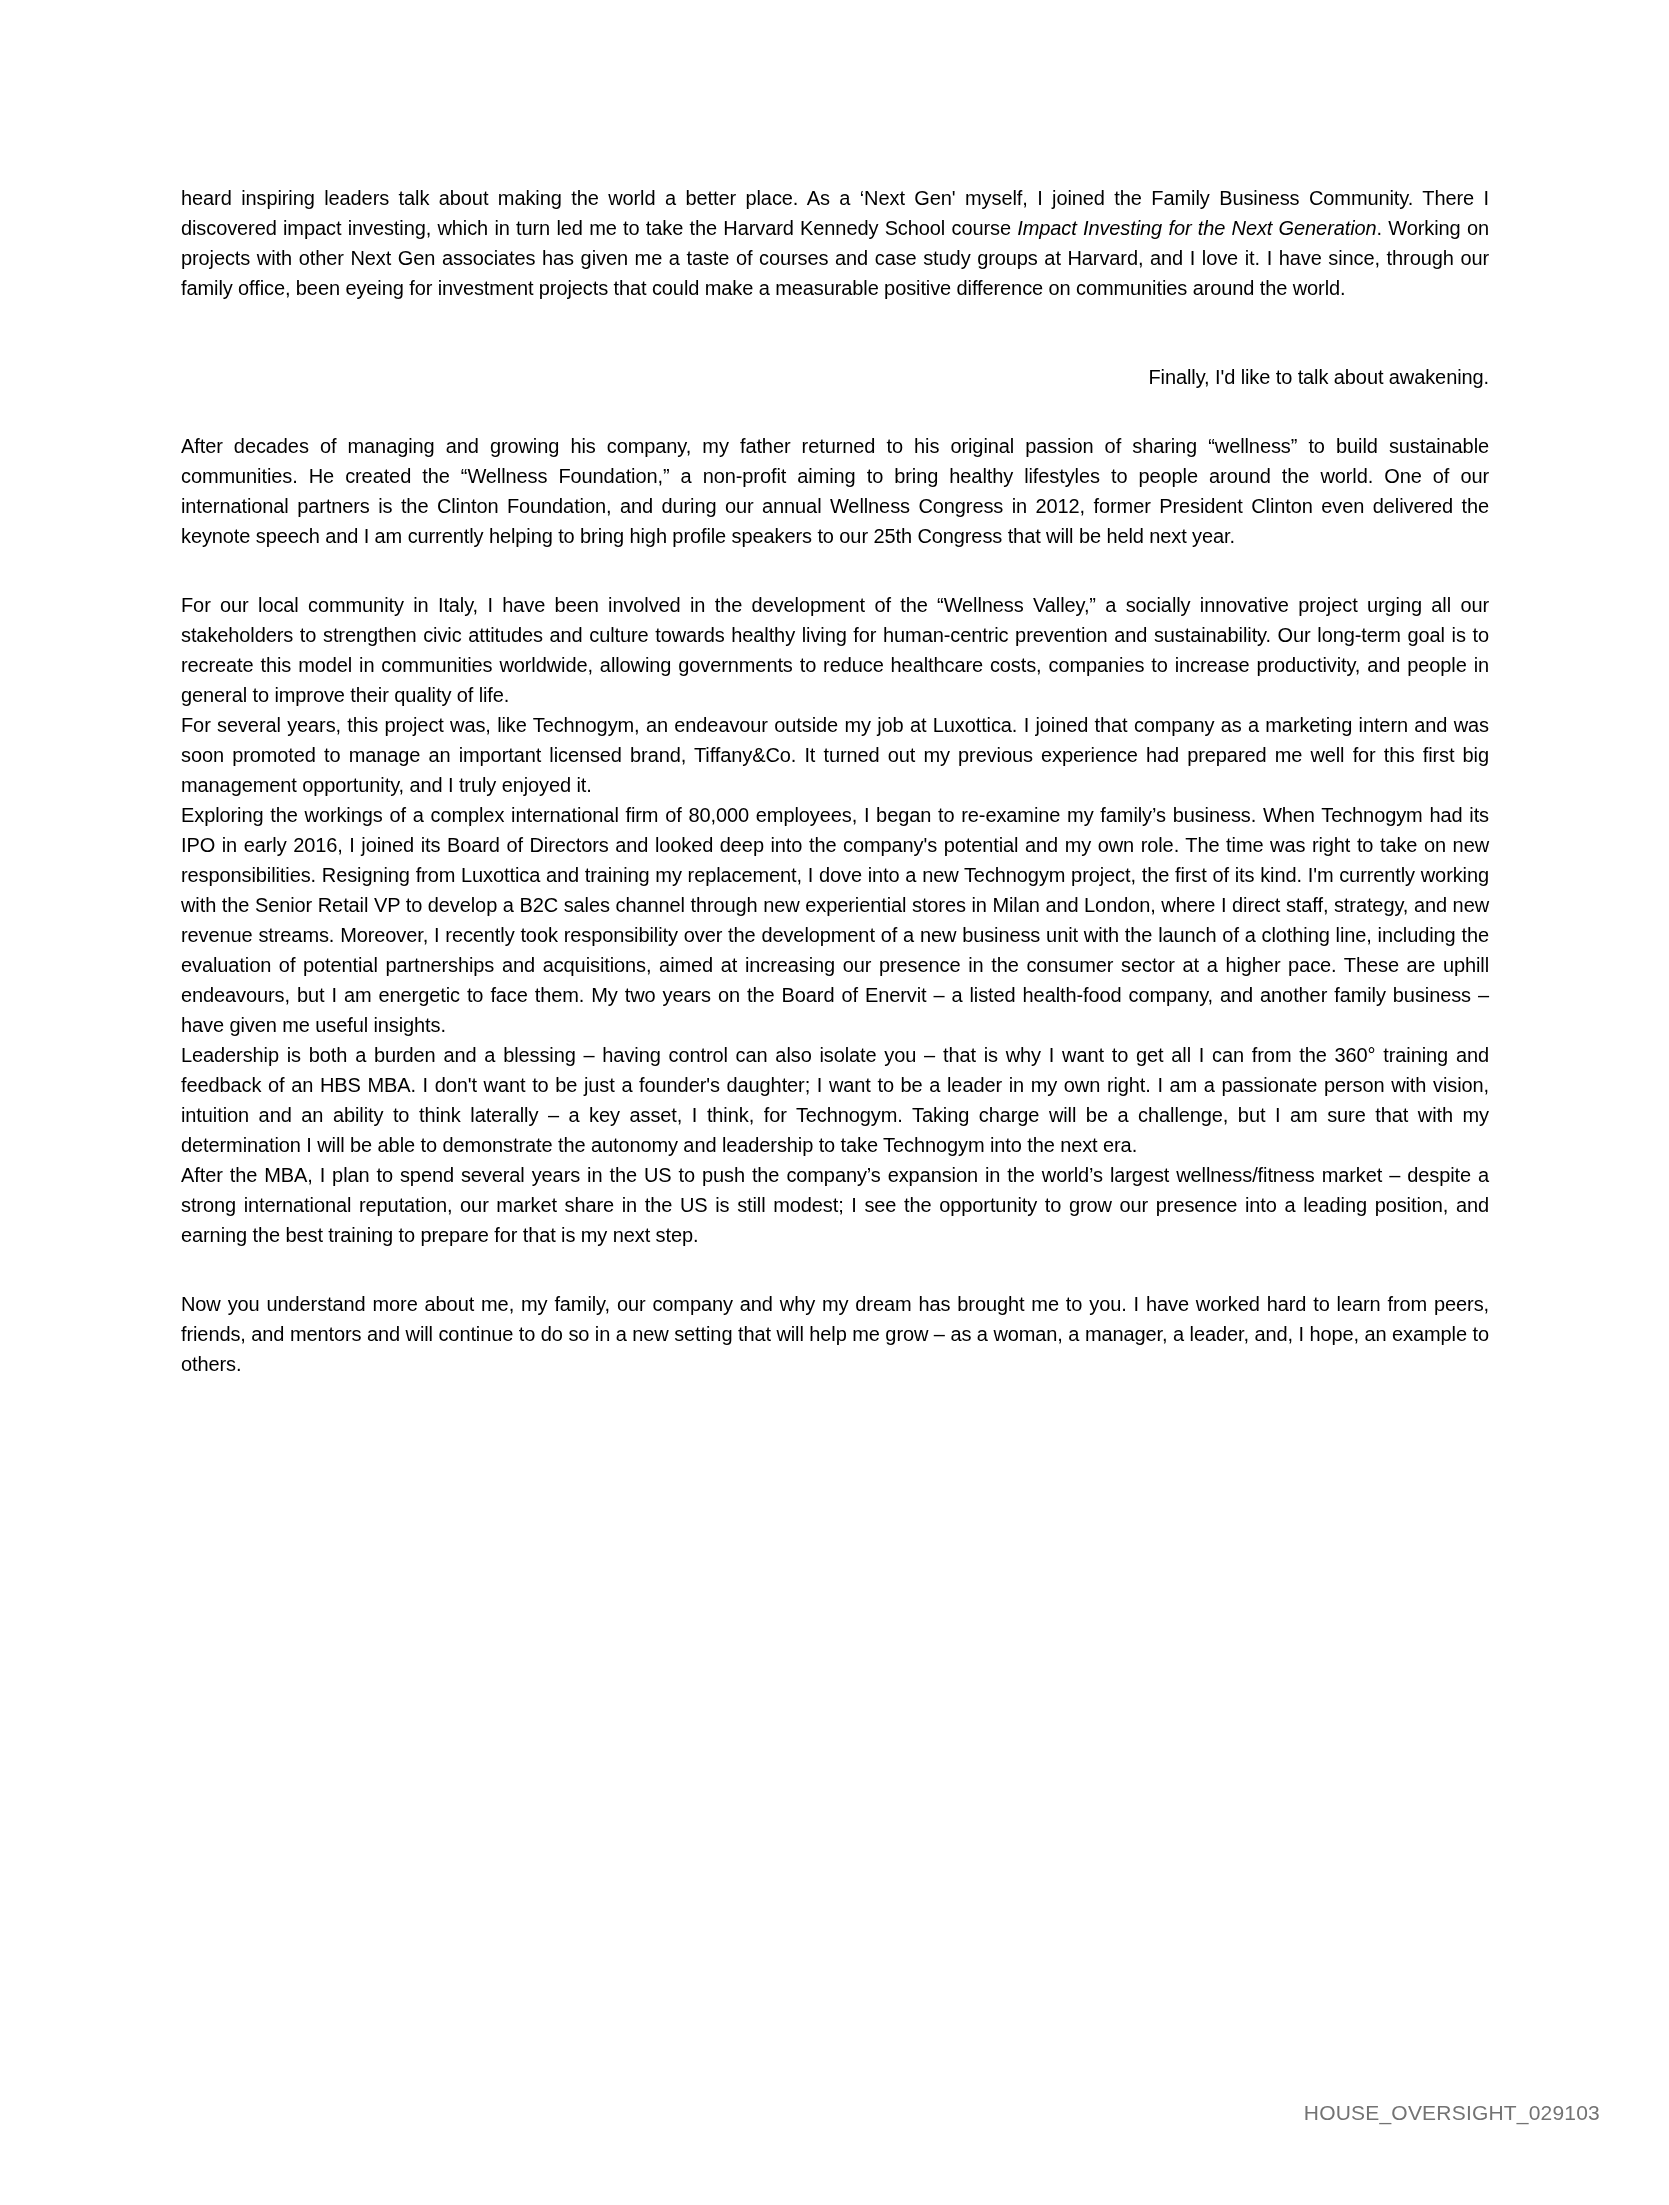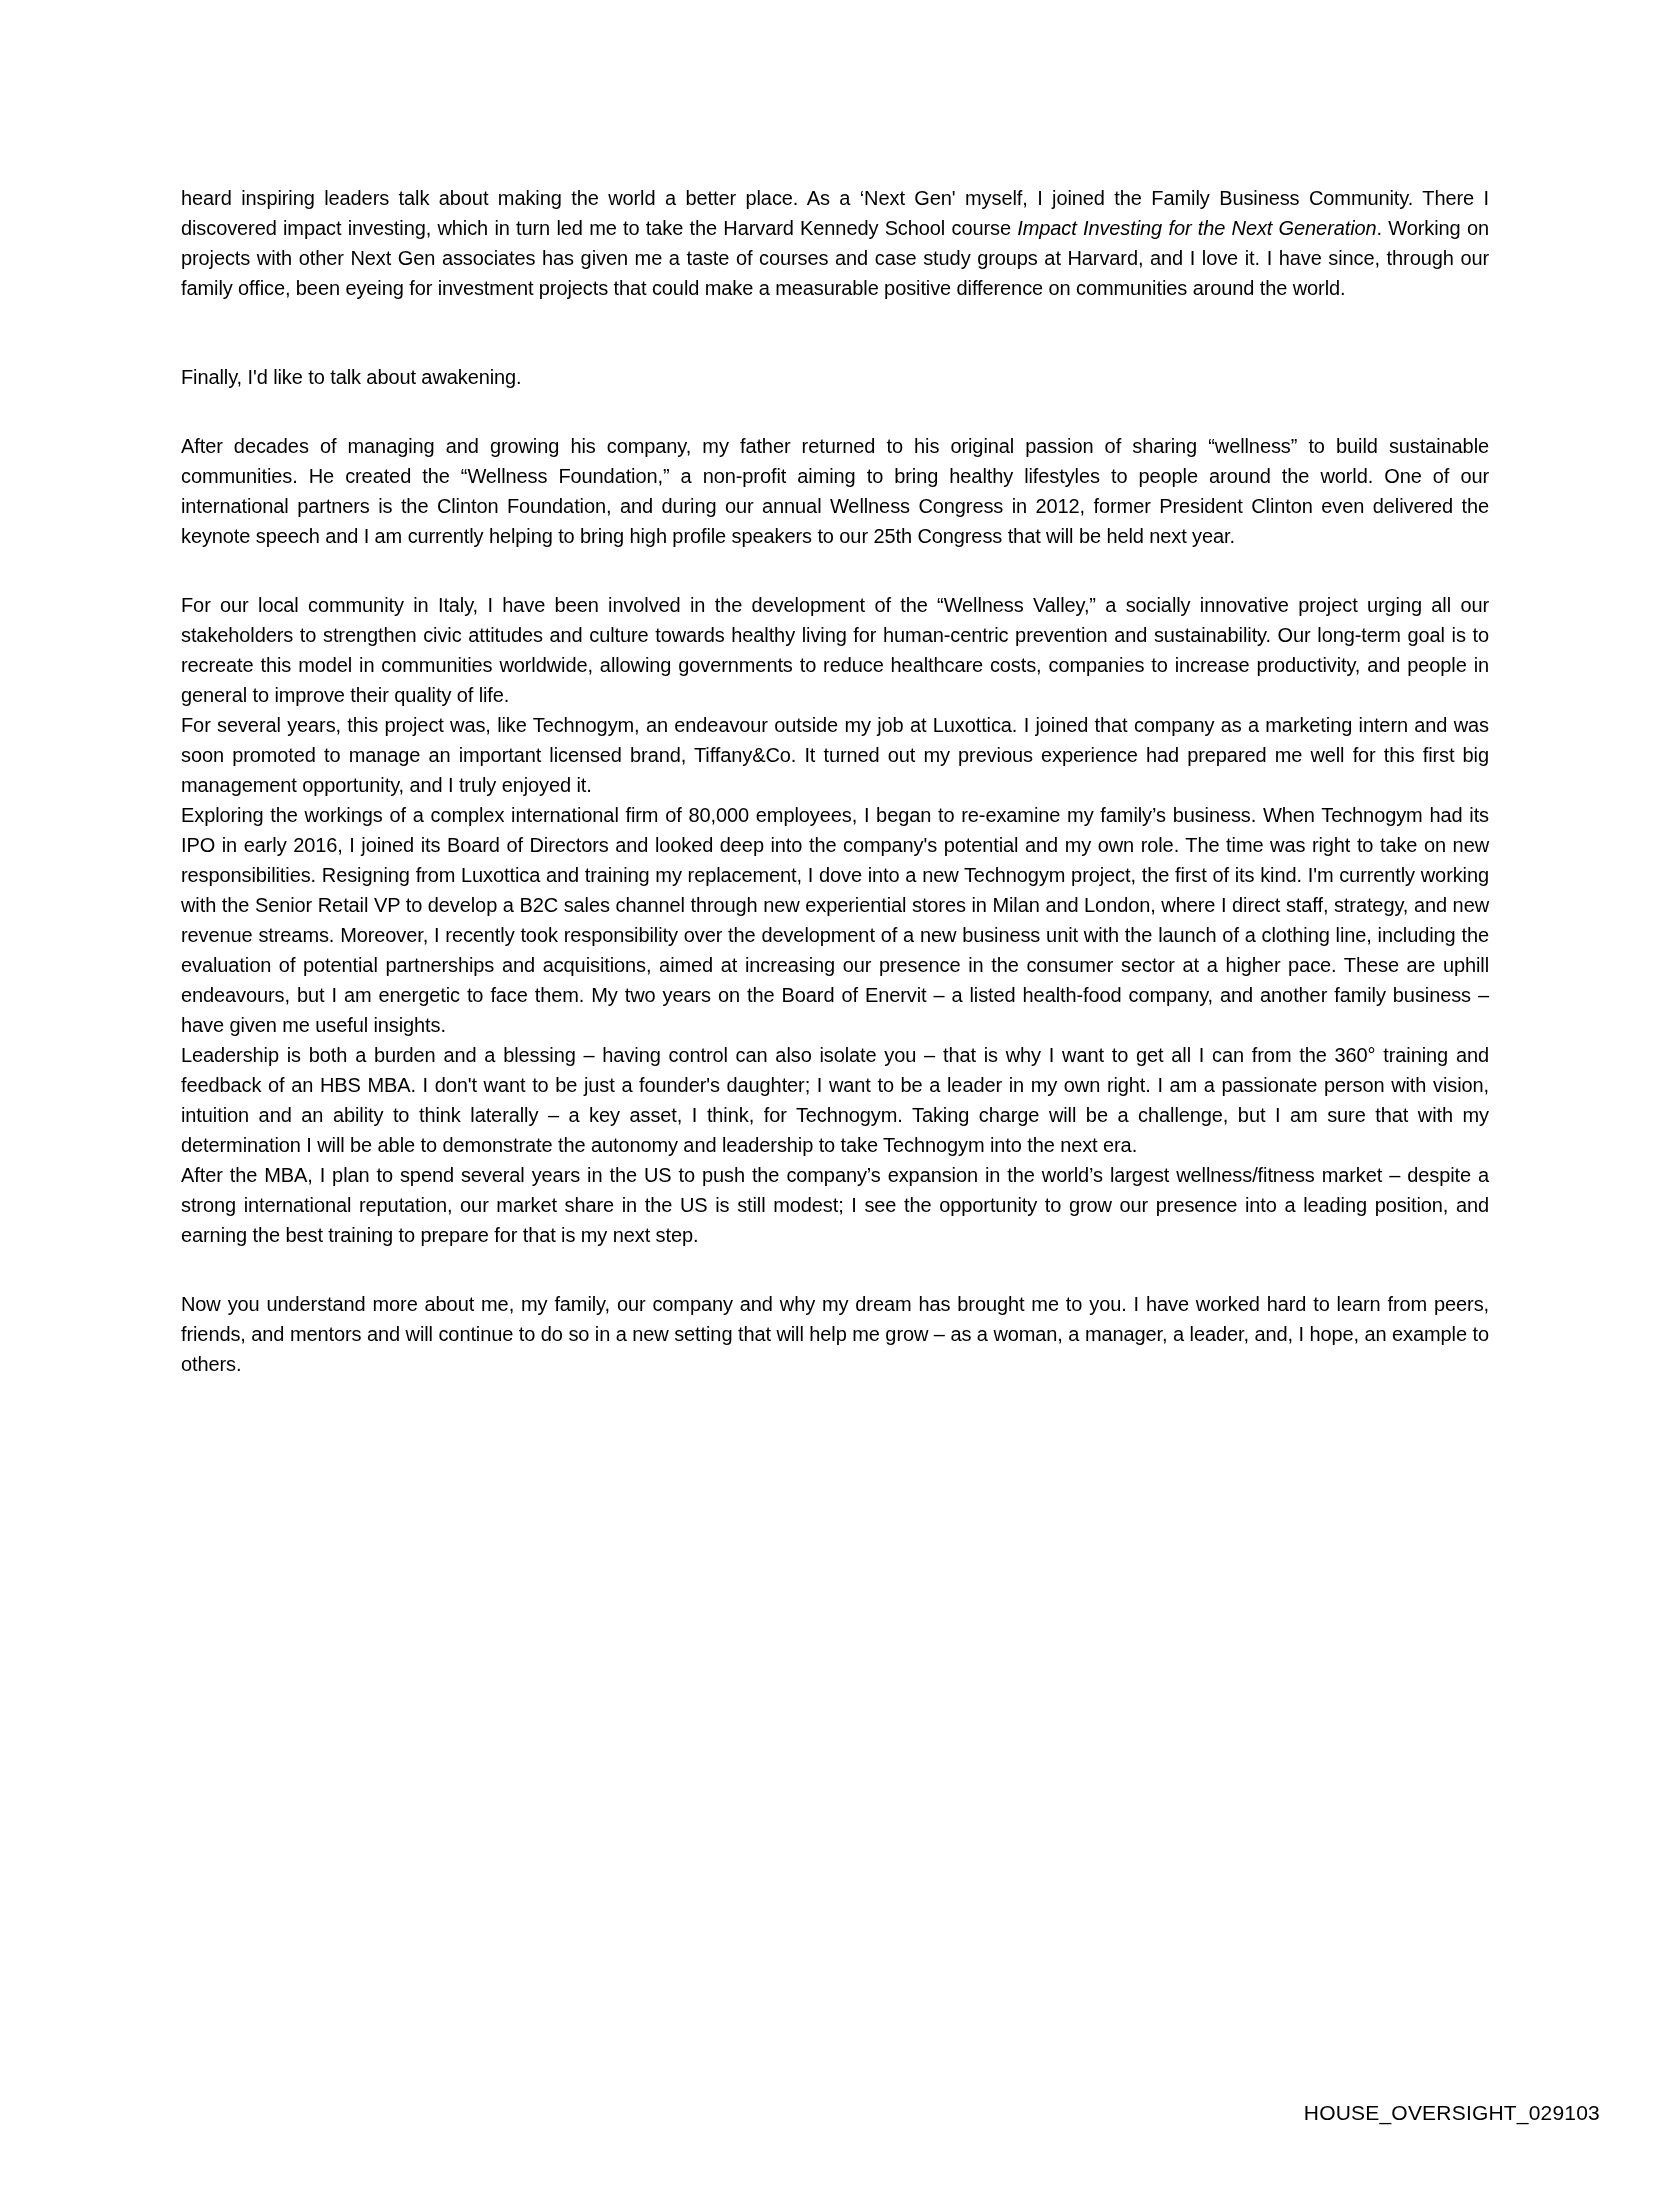--- a/index.html
+++ b/index.html
@@ -31,38 +31,38 @@
   }
   p.para {
     margin: 0;
     font-size: 20px;
     line-height: 30px;
     text-align: justify;
     text-justify: inter-word;
     letter-spacing: -0.1px;
   }
   p.para.ragged {
-    text-align: left;
+    text-align: right;
   }
   .gap-lg { height: 59px; }
   .gap-md { height: 39px; }
   em { font-style: italic; }
   .footer {
     position: absolute;
     left: 0;
     top: 2101px;
     width: 1669px;
     text-align: right;
     padding-right: 69px;
     box-sizing: border-box;
   }
   .footer-text {
     font-size: 21px;
     letter-spacing: 0.2px;
-    color: #000000;
+    color: #737373;
   }
 </style>
 </head>
 <body>
 
 <div class="page">
 
   <div class="content">
 
     <p class="para"><span>heard inspiring leaders talk about making the world a better place. As a ‘Next Gen' myself, I joined the Family Business Community. There I discovered impact investing, which in turn led me to take the Harvard Kennedy School course </span><em>Impact Investing for the Next Generation</em><span>. Working on projects with other Next Gen associates has given me a taste of courses and case study groups at Harvard, and I love it. I have since, through our family office, been eyeing for investment projects that could make a measurable positive difference on communities around the world.</span></p>

